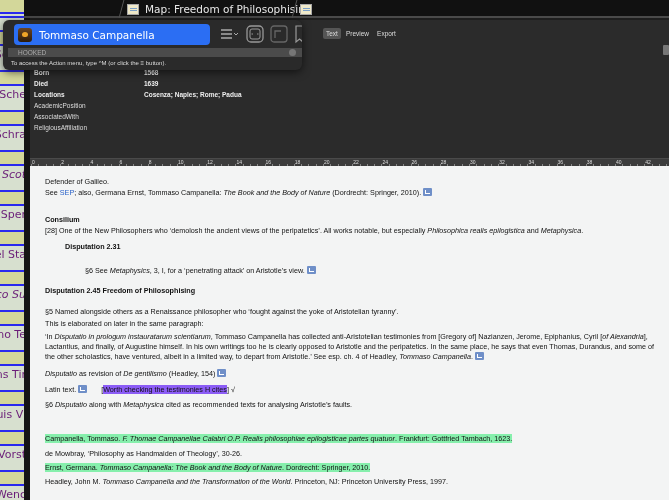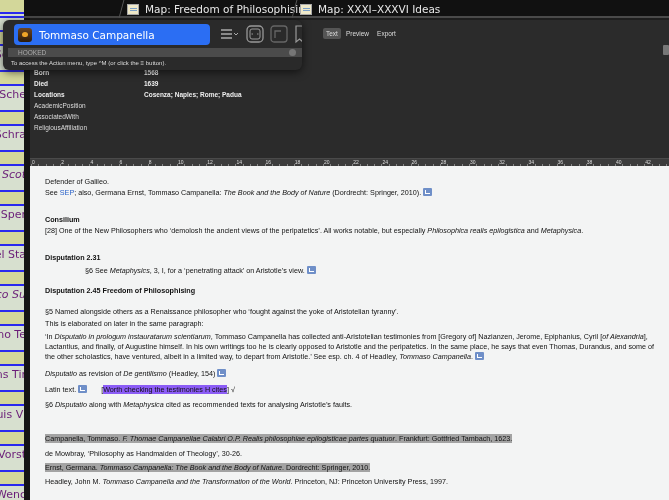--- a/index.html
+++ b/index.html
@@ -43,21 +43,21 @@
   
   .doc { position: absolute; left: 30px; top: 166px; right: 0; bottom: 0; background: #f3f4f4; color: #111; font-size: 7.2px; line-height: 10px; }
   .doc p { position: absolute; left: 15px; right: 10px; white-space: nowrap; }
   .doc p.wrap { white-space: normal; }
   .doc .h { font-weight: bold; }
   .doc i { }
   .link { color: #2a62c9; }
   .back { display: inline-block; width: 9px; height: 8px; background: #6f8fc8; border-radius: 1px; vertical-align: -1px; margin-left: 2px; position: relative; }
   .back::after { content: ""; position: absolute; left: 2px; top: 2px; width: 4px; height: 3px; border: 1px solid #fff; border-right: none; border-top: none; }
   .hl-green { background: #8b5cf6; }
-  .hl-yellow { background: #a3a3a3; }
+  .hl-yellow { background: #86efac; }
 
   
   .hook { position: absolute; left: 3px; top: 20px; width: 299px; height: 50px; background: #2a2a2a; border-radius: 6px; box-shadow: 0 2px 8px rgba(0,0,0,.6); overflow: hidden; }
   .hook-field { position: absolute; left: 11px; top: 4px; width: 196px; height: 21px; background: #2b6ef3; border-radius: 4px; display: flex; align-items: center; }
   .hook-app { width: 14px; height: 14px; margin-left: 4px; border-radius: 3px; background: linear-gradient(#6b4522, #2c1a0b); position: relative; }
   .hook-app::after { content: ""; position: absolute; left: 4px; top: 4px; width: 6px; height: 5px; background: #f0a428; border-radius: 50% 50% 40% 40%; }
   .hook-title { color: #fff; font-size: 10.5px; font-family: "DejaVu Sans", sans-serif; margin-left: 7px; }
   .hook-tools { position: absolute; left: 216px; top: 4px; display: flex; gap: 4px; align-items: center; }
   .hook-tools svg { display: block; }
   .hook-status { position: absolute; left: 5px; top: 28px; width: 294px; height: 9px; background: #4b4b4b; }
@@ -128,21 +128,20 @@
 
   <div class="tabbar">
     <div class="tab" style="left:103px;">
       <span class="sep"></span>
       <span class="ticon"></span>
       <span>Map: Freedom of Philosophising</span>
     </div>
     <div class="tab" style="left:276px;">
       <span class="sep"></span>
       <span class="ticon"></span>
-      <span>Map: XXXI–XXXVI Ideas</span>
     </div>
   </div>
 
   <div class="main">
     <div class="segmented">
       <span class="seg active">Text</span>
       <span class="seg">Preview</span>
       <span class="seg">Export</span>
     </div>
     <div class="scroll-nub"></div>
@@ -287,21 +286,21 @@
       <span class="tick" style="left: 636.1px;"></span>
     </div>
 
   <div class="doc">
     <p style="top:11px;"><span>Defender of Galileo.</span></p>
     <p style="top:22px;"><span>See </span><span class="link">SEP</span><span>; also, Germana Ernst, Tommaso Campanella: </span><i>The Book and the Body of Nature</i><span> (Dordrecht: Springer, 2010).</span><span class="back"></span></p>
 
     <p class="h" style="top:49px;">Consilium</p>
     <p style="top:60px;"><span>[28] One of the New Philosophers who ‘demolosh the ancient views of the peripatetics’. All works notable, but especially </span><i>Philosophica realis epilogistica</i><span> and </span><i>Metaphysica</i><span>.</span></p>
 
-    <p class="h" style="top:87px;">Disputation 2.31</p>
+    <p class="h" style="top:76px;margin-left:20px;">Disputation 2.31</p>
     <p style="top:100px;margin-left:40px;"><span>§6 See </span><i>Metaphysics</i><span>, 3, I, for a ‘penetrating attack’ on Aristotle’s view.</span><span class="back"></span></p>
 
     <p class="h" style="top:120px;">Disputation 2.45 Freedom of Philosophising</p>
     <p style="top:141px;">§5 Named alongside others as a Renaissance philosopher who ‘fought against the yoke of Aristotelian tyranny’.</p>
     <p style="top:153px;">This is elaborated on later in the same paragraph:</p>
     <p class="wrap" style="top:166px;"><span>‘In </span><i>Disputatio in prologum instauratarum scientiarum</i><span>, Tommaso Campanella has collected anti-Aristotelian testimonies from [Gregory of] Nazianzen, Jerome, Epiphanius, Cyril [</span><i>of Alexandria</i><span>], Lactantius, and finally, of Augustine himself. In his own writings too he is clearly opposed to Aristotle and the peripatetics. In the same place, he says that even Thomas, Durandus, and some of the other scholastics, have ventured, albeit in a limited way, to depart from Aristotle.’ See esp. ch. 4 of Headley, </span><i>Tommaso Campanella</i><span>.</span><span class="back"></span></p>
 
     <p style="top:203px;"><i>Disputatio</i><span> as revision of </span><i>De gentilismo</i><span> (Headley, 154)</span><span class="back"></span></p>
     <p style="top:219px;"><span>Latin text.</span><span class="back"></span><span style="display:inline-block;width:14px;"></span><span>[</span><span class="hl-green">Worth checking the testimonies H cites</span><span>] √</span></p>
     <p style="top:234px;"><span>§6 </span><i>Disputatio</i><span> along with </span><i>Metaphysica</i><span> cited as recommended texts for analysing Aristotle’s faults.</span></p>

